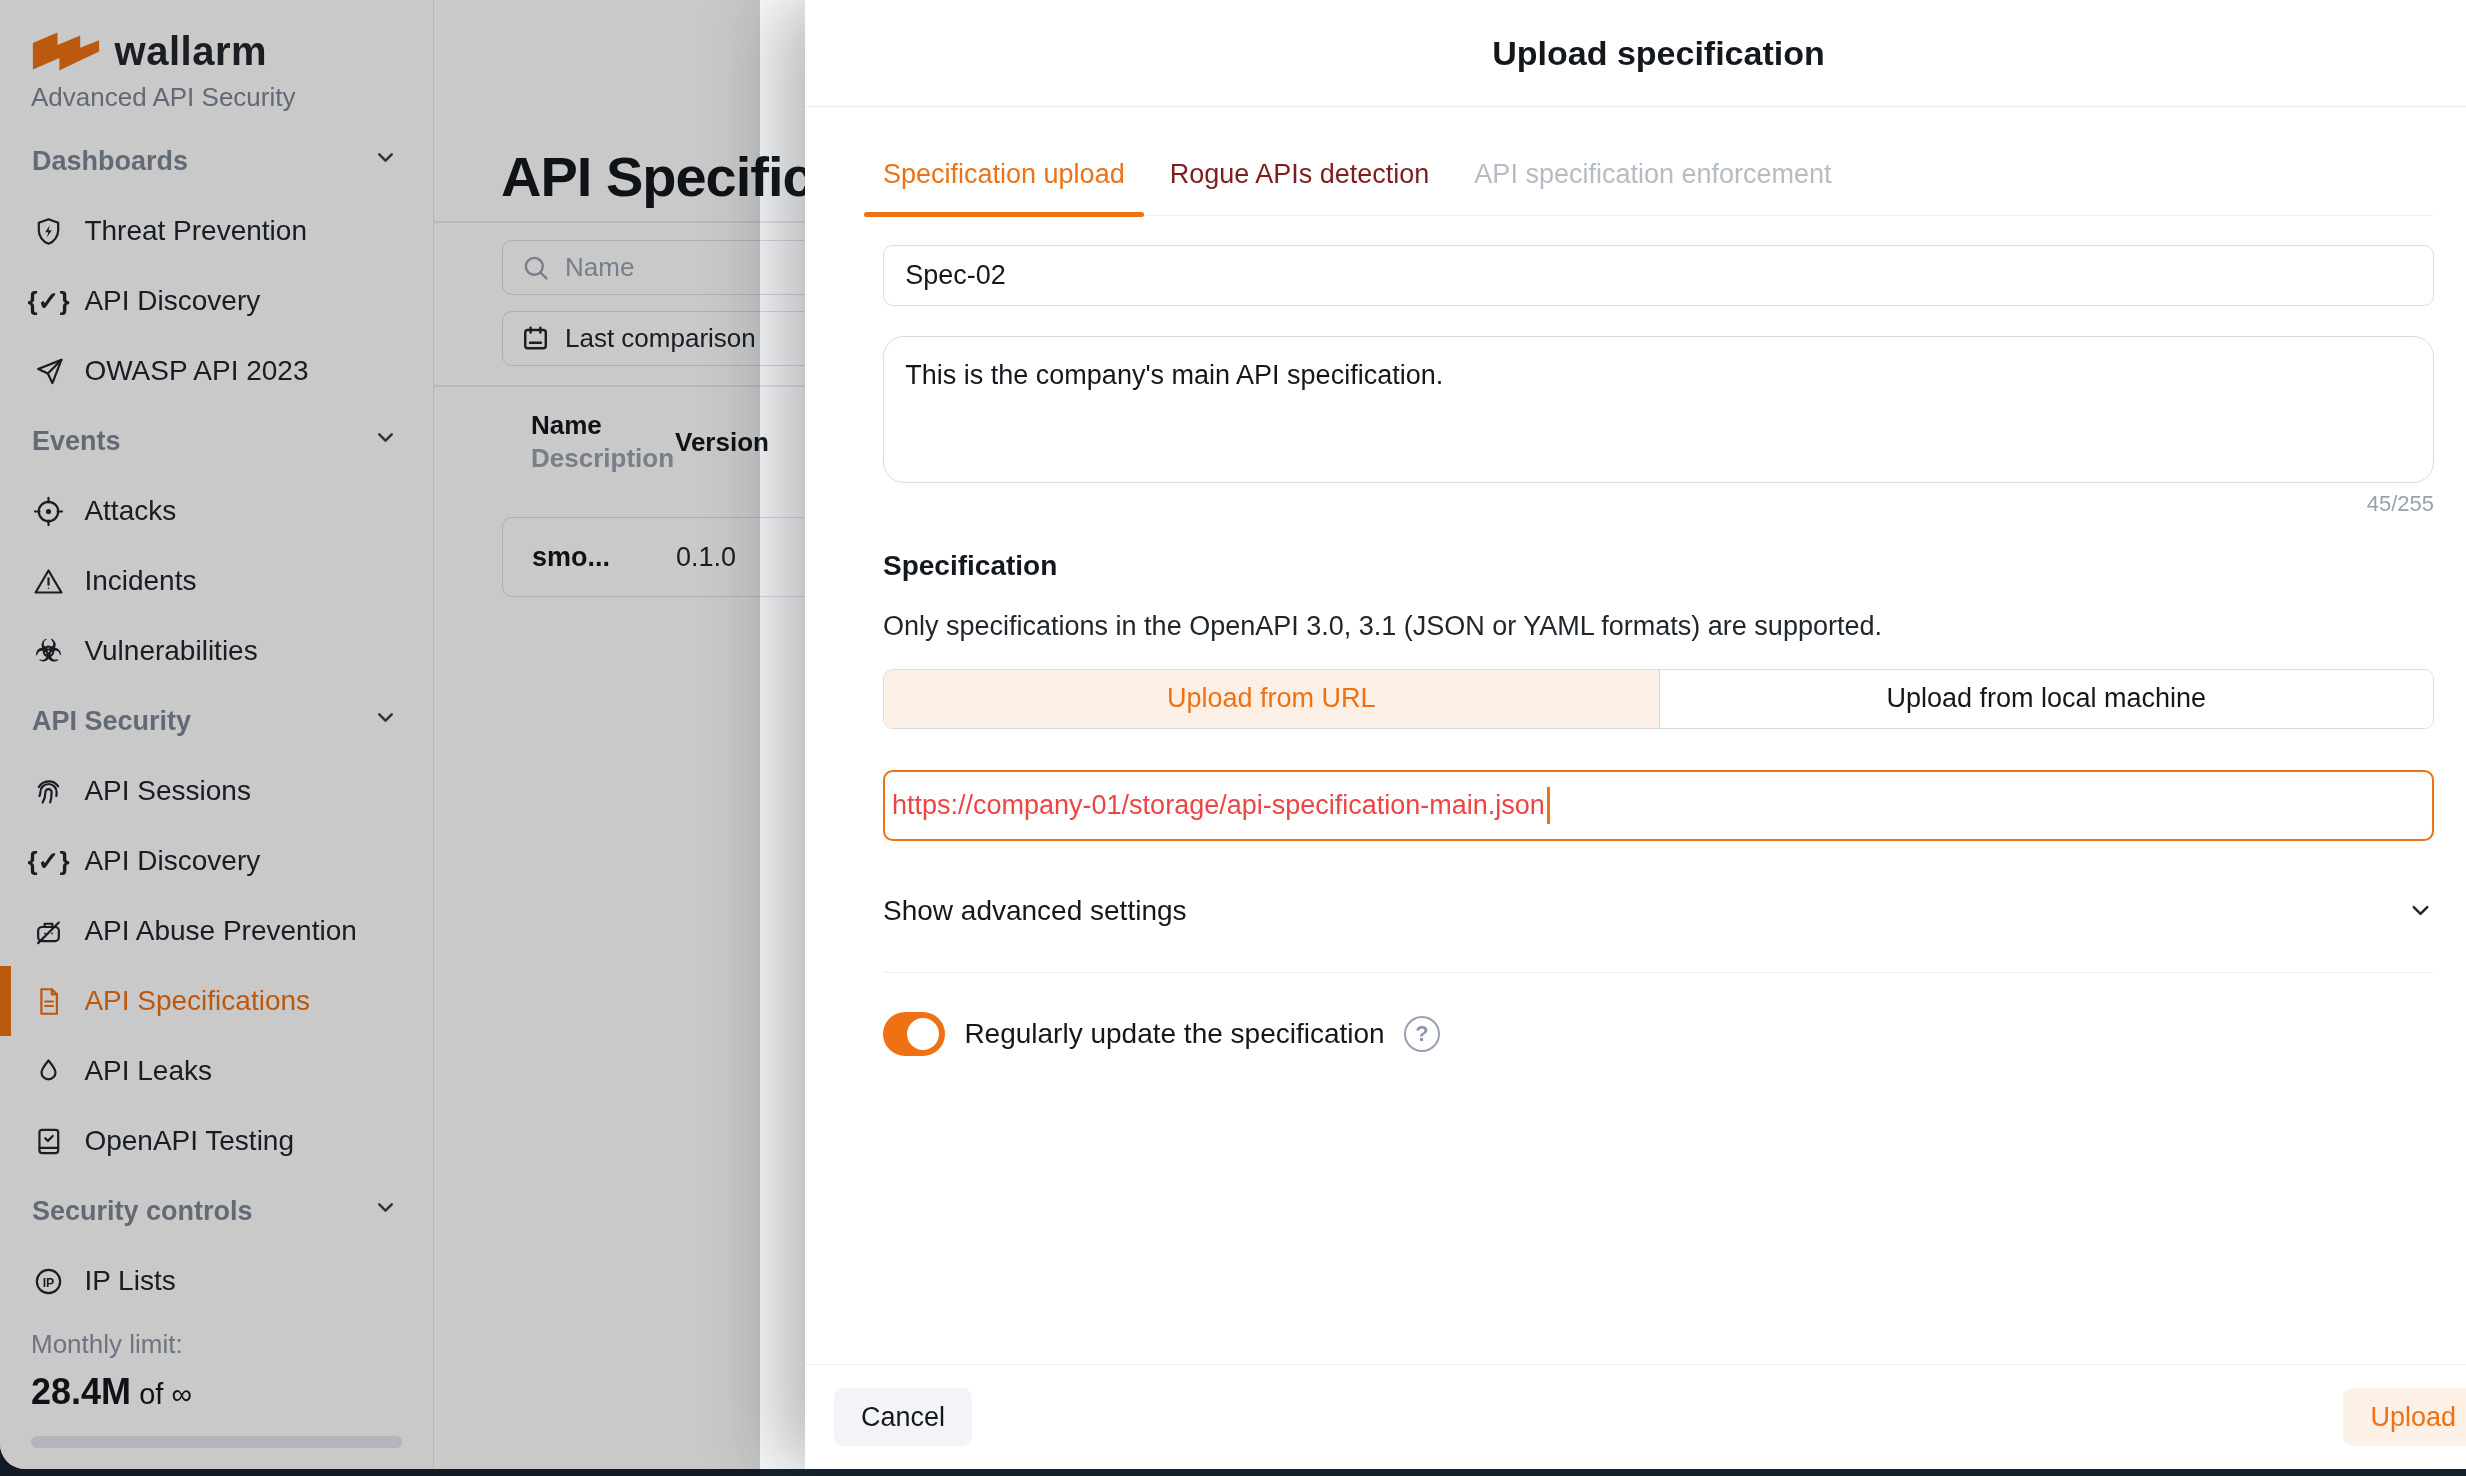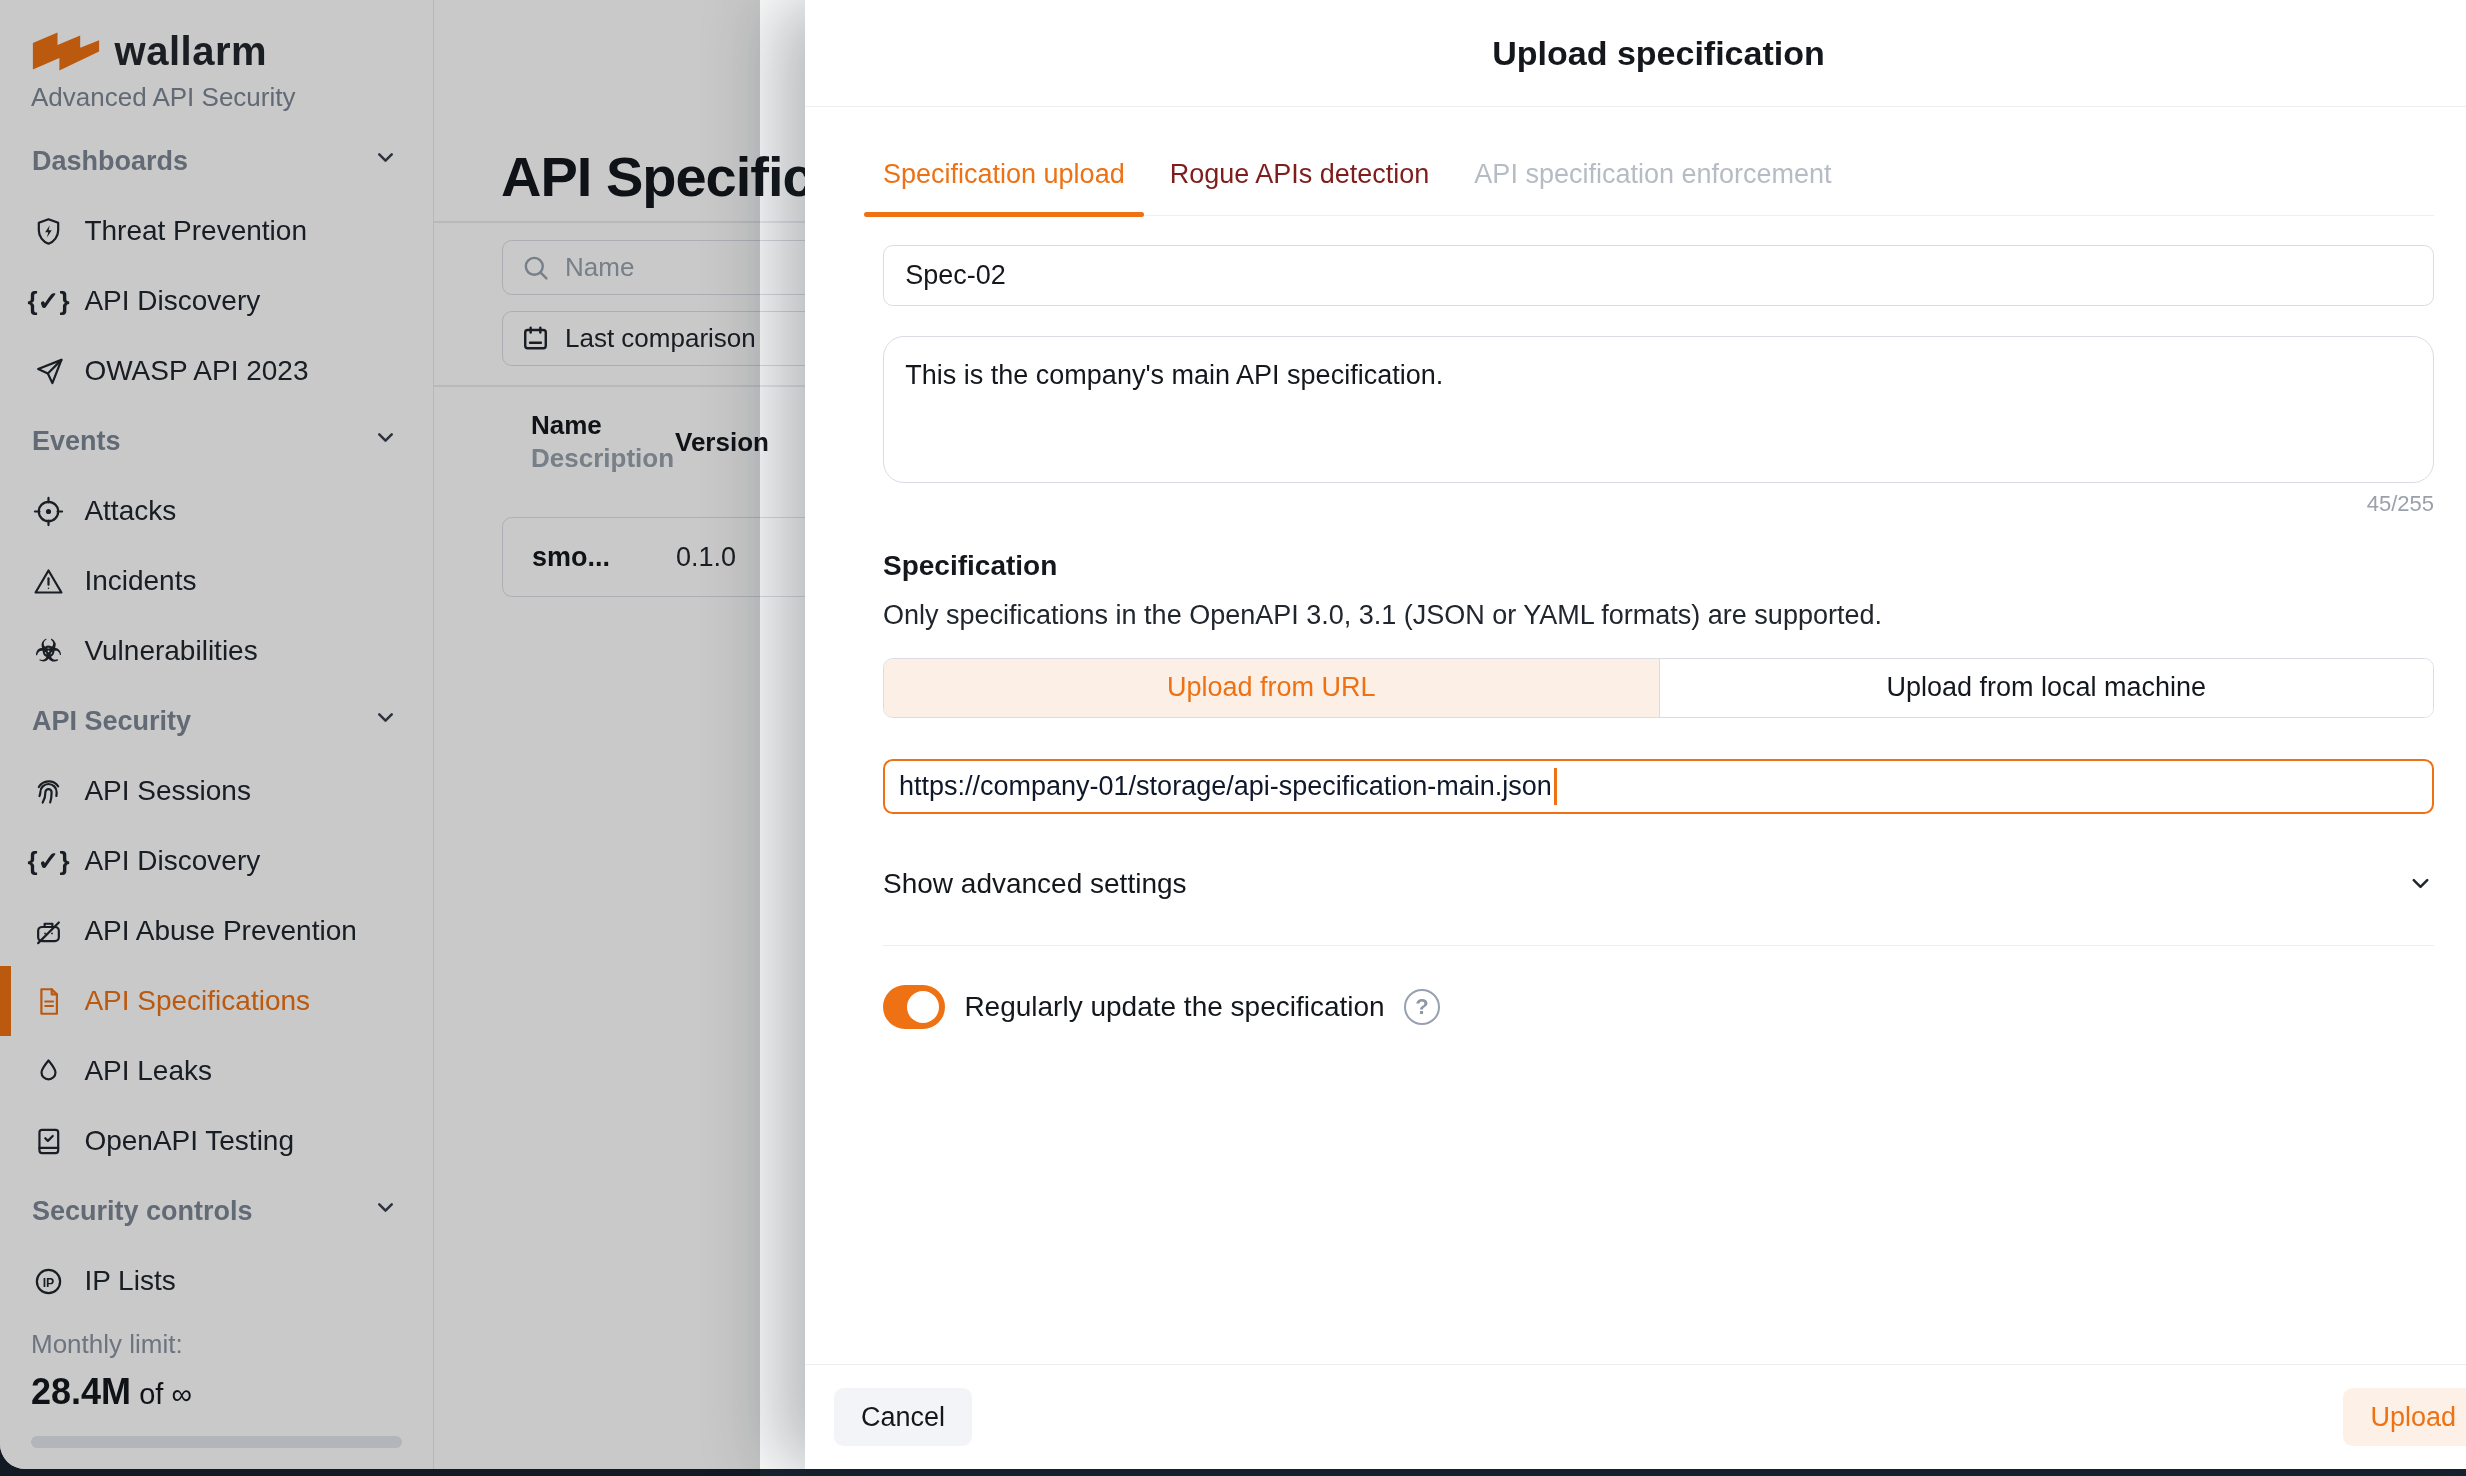--- a/index.html
+++ b/index.html
@@ -76,29 +76,29 @@
   .tab:nth-child(3) { color:#B6BCC4; }
   .tab.active { color:var(--accent); }
   .tab.active::after { content:""; position:absolute; left:-19.4px; right:-19.4px; bottom:-1.9px; height:4.9px;
                        background:var(--accent); border-radius:2.9px; }
   .text-input { margin-top:29px; height:61px; border:1.9px solid var(--border); border-radius:9.7px;
                 display:flex; align-items:center; padding:0 21.3px; font-size:27px; color:#14181D; background:#fff; }
   .text-area { margin-top:30px; height:147px; border:1.9px solid var(--border); border-radius:21px;
                padding:21.3px; font-size:27px; line-height:35px; color:#14181D; background:#fff; }
   .counter { margin-top:7.8px; text-align:right; font-size:22px; color:#9AA1AC; }
   .spec-heading { margin-top:33px; font-size:28px; font-weight:700; color:#14181D; }
-  .spec-hint { margin-top:18px; font-size:27px; color:#20262E; }
+  .spec-hint { margin-top:29px; font-size:27px; color:#20262E; }
   .segmented { margin-top:27px; height:60px; border:1.9px solid var(--border); border-radius:9.7px;
                display:flex; overflow:hidden; }
   .segment { flex:1 1 50%; display:flex; align-items:center; justify-content:center; font-size:27px;
              color:#14181D; background:#fff; }
   .segment.active { background:var(--accent-soft); color:var(--accent); }
   .segment + .segment { border-left:1.9px solid var(--border); }
-  .url-input { margin-top:41px; height:55px; border:2.9px solid var(--accent); border-radius:9.7px;
-               display:flex; align-items:center; padding:0 14px; font-size:27px; color:#0f172a; background:#fff; }
+  .url-input { margin-top:41px; height:71px; border:2.9px solid var(--accent); border-radius:9.7px;
+               display:flex; align-items:center; padding:0 7px; font-size:27px; color:#ef4444; background:#fff; }
   .caret { width:2.9px; height:37px; background:var(--accent); margin-left:1.9px; }
   .advanced { margin-top:54px; padding-bottom:45px; border-bottom:1.9px solid var(--divider);
               display:flex; align-items:center; justify-content:space-between; }
   .advanced-label { font-size:28px; color:#14181D; }
   .advanced svg { width:27px; height:27px; stroke:#20262E; stroke-width:2.2; fill:none; stroke-linecap:round; stroke-linejoin:round; }
   .toggle-row { margin-top:39px; display:flex; align-items:center; gap:19.4px; }
   .toggle { position:relative; width:62px; height:44px; border-radius:22px; background:var(--accent); }
   .toggle .knob { position:absolute; right:5.8px; top:5.8px; width:32px; height:32px; border-radius:50%; background:#fff; }
   .toggle-label { font-size:28px; color:#14181D; }
   .help-icon { width:36px; height:36px; border-radius:50%; border:2.9px solid #97A1B1; color:#8D97A8;

